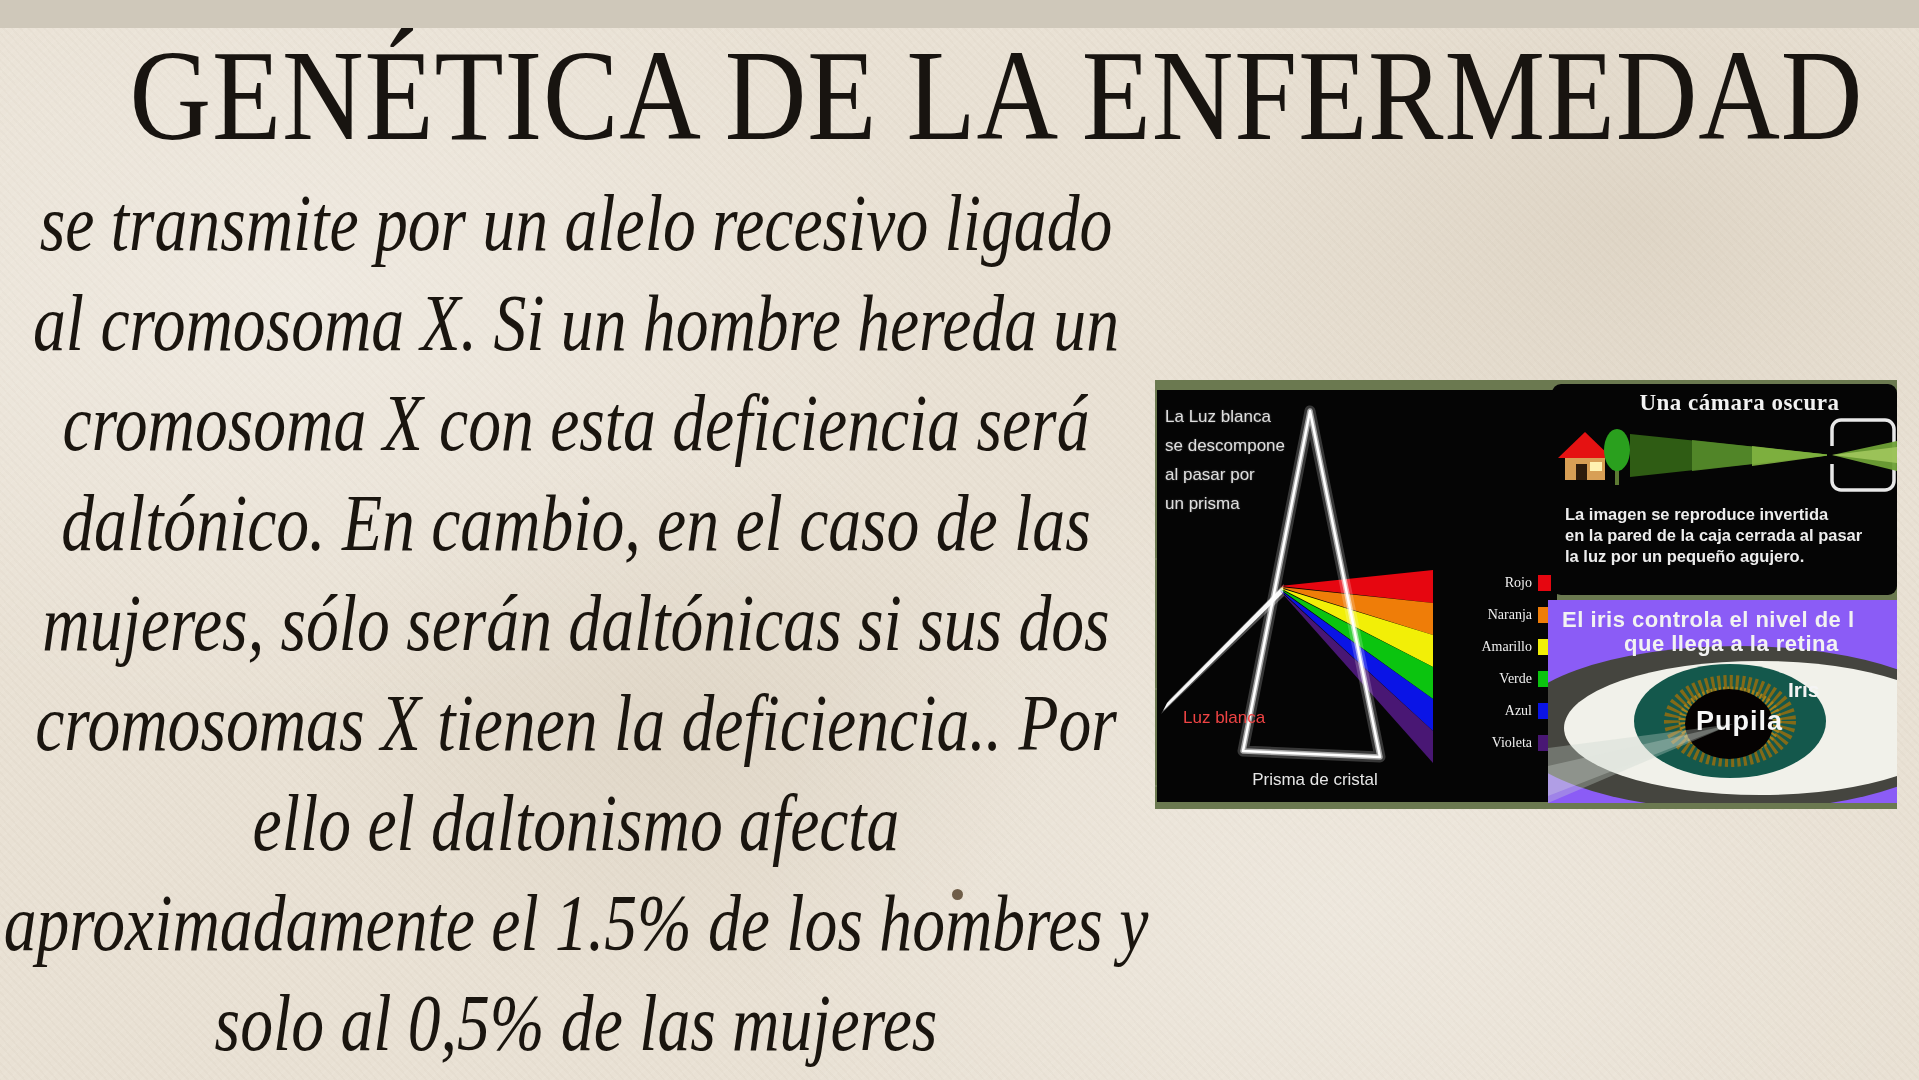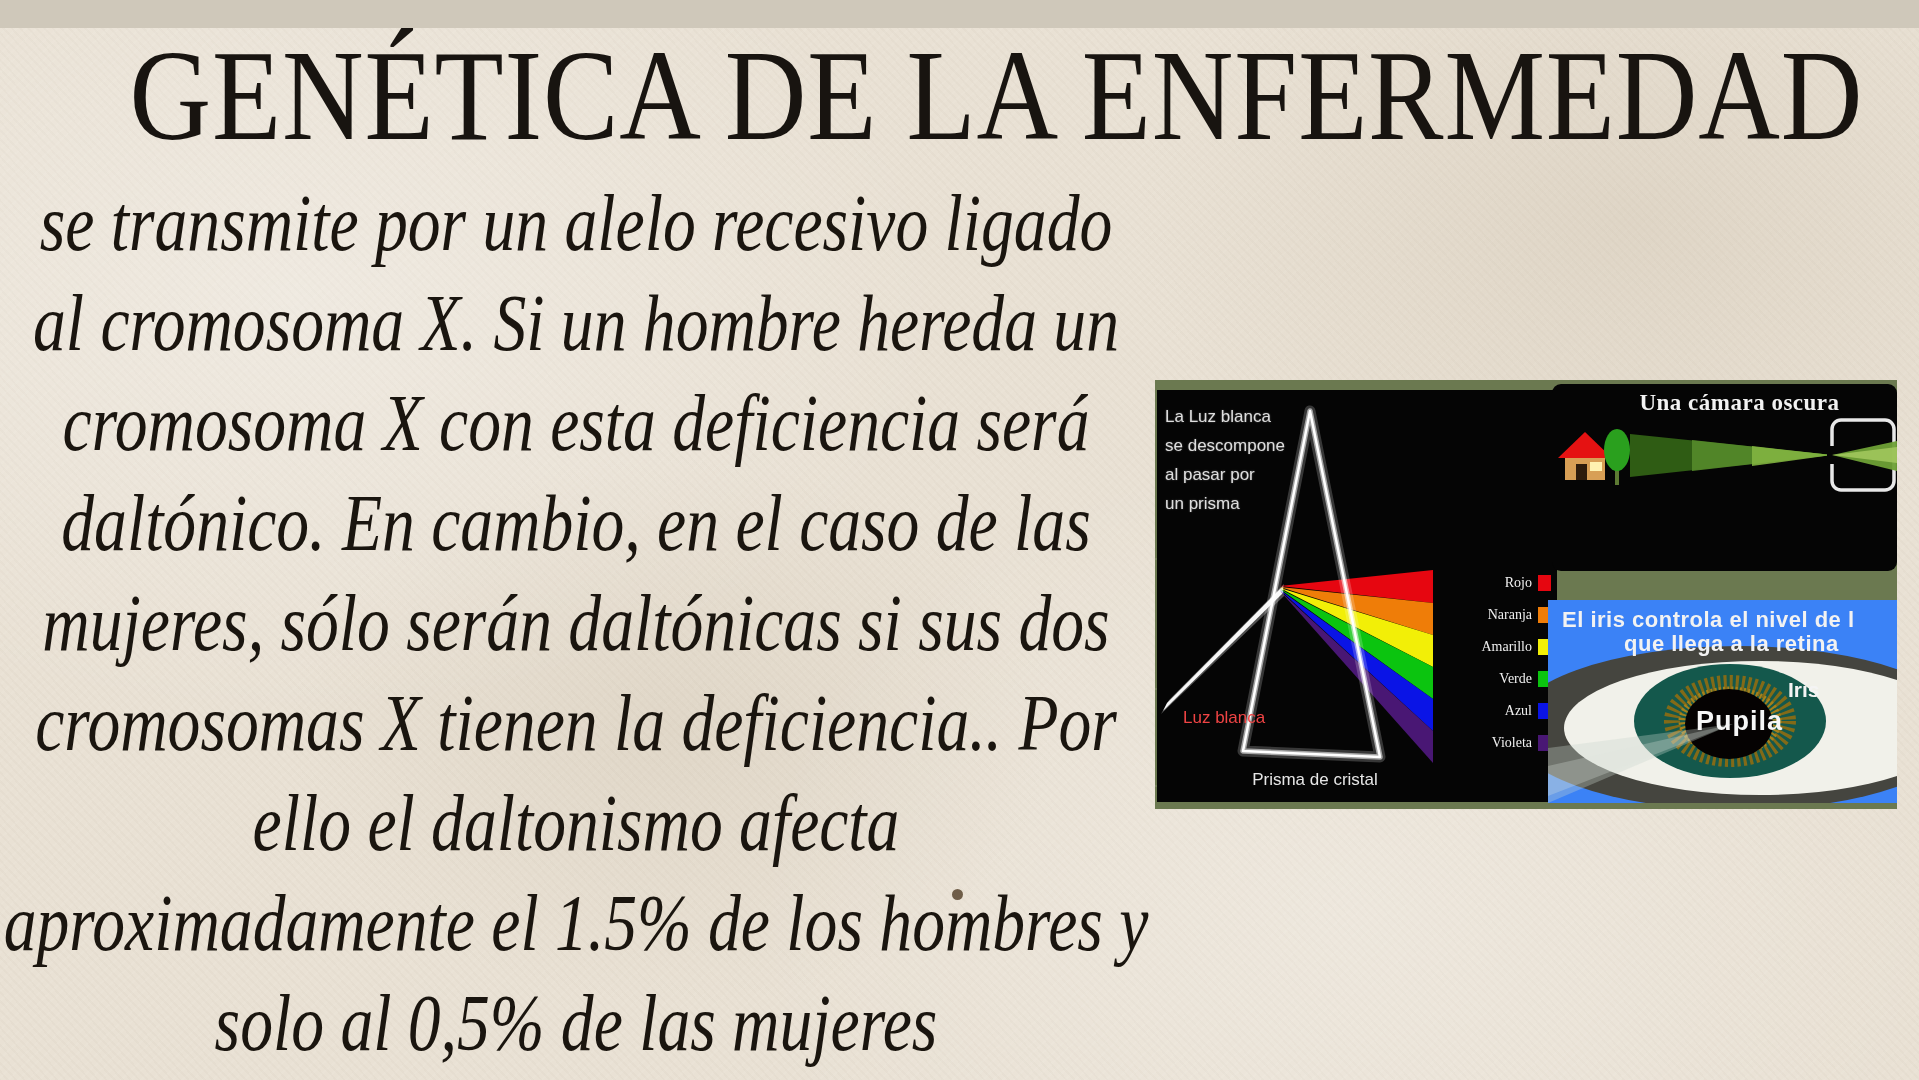--- a/index.html
+++ b/index.html
@@ -32,21 +32,21 @@
     font-size:80px;line-height:100px;color:#1a150f;
     transform:scaleX(0.82);transform-origin:50% 0;
   }
   .body-line{white-space:nowrap;}
   .stray-dot{position:absolute;left:952px;top:861px;width:11px;height:11px;border-radius:50%;background:#59452f;opacity:.85;}
   
   .figure{position:absolute;left:1155px;top:352px;width:742px;height:429px;background:#6b7950;overflow:hidden;}
   .wall-line{position:absolute;left:0;width:100%;height:2px;background:rgba(255,255,255,0.10);}
   .figure .panel{position:absolute;background:#050505;}
   .prism-panel{left:2px;top:10px;width:400px;height:412px;overflow:hidden;}
-  .camera-panel{left:397px;top:4px;width:345px;height:187px;overflow:hidden;border-radius:9px;}
+  .camera-panel{left:397px;top:4px;width:345px;height:211px;overflow:hidden;border-radius:9px;}
   .eye-panel{left:393px;top:220px;width:349px;height:203px;overflow:hidden;}
   .panel svg{position:absolute;left:0;top:0;}
   .figtext{font-family:"Liberation Sans","DejaVu Sans",sans-serif;color:#e9e9e9;}
   
   .prism-intro{position:absolute;left:8px;top:12px;font-size:17px;line-height:29px;color:#dedede;text-shadow:0 0 2px rgba(255,255,255,.35);}
   .prism-beam-label{position:absolute;left:26px;top:318px;font-size:17px;color:#ef4444;}
   .prism-caption{position:absolute;left:58px;top:380px;width:200px;text-align:center;font-size:17px;color:#e6e6e6;}
   .spectrum-row{position:absolute;right:6px;width:170px;display:flex;align-items:center;justify-content:flex-end;gap:6px;}
   .spectrum-row .lbl{font-size:14px;color:#f0f0f0;line-height:20px;}
   .spectrum-row .swatch{width:13px;height:16px;flex:0 0 auto;}
@@ -155,23 +155,28 @@
 
         <rect x="13" y="72" width="40" height="24" fill="#d89f55"></rect>
         <polygon points="6,74 33,48 60,74" fill="#e51212"></polygon>
         <rect x="24" y="80" width="11" height="16" fill="#2e1c0c"></rect>
         <rect x="38" y="78" width="12" height="9" fill="#fff2b0"></rect>
 
         <rect x="63" y="84" width="4" height="17" fill="#5d7a33"></rect>
         <ellipse cx="65" cy="66" rx="13" ry="21" fill="#2aa01e"></ellipse>
       </svg>
       <div class="camera-title">Una cámara oscura</div>
+      <div class="camera-caption figtext">
+        <div>La imagen se reproduce invertida</div>
+        <div>en la pared de la caja cerrada al pasar</div>
+        <div>la luz por un pequeño agujero.</div>
+      </div>
     </div>
 
-    <div class="panel eye-panel" style="background-color: #3b82f6; padding-left: 6px;">
+    <div class="panel eye-panel" style="background-color: #8b5cf6; padding-left: 6px;">
       <svg width="349" height="203" viewBox="0 0 349 203">
         <ellipse cx="190" cy="128" rx="228" ry="82" fill="#45453f"></ellipse>
         <ellipse cx="212" cy="128" rx="196" ry="67" fill="#f1f1ea"></ellipse>
         <ellipse cx="182" cy="121" rx="96" ry="57" fill="#14584c"></ellipse>
         <ellipse cx="182" cy="121" rx="58" ry="38" fill="none" stroke="#8f6d12" stroke-width="16" stroke-dasharray="3 3" opacity="0.9"></ellipse>
         <ellipse cx="182" cy="121" rx="46" ry="29" fill="none" stroke="#a5811c" stroke-width="11" stroke-dasharray="2 2"></ellipse>
         <ellipse cx="181" cy="124" rx="44" ry="35" fill="#050202"></ellipse>
         <polygon points="0,148 0,203 185,124" fill="#c9d4cc" opacity="0.33"></polygon>
         <polygon points="0,166 0,196 185,124" fill="#dde6df" opacity="0.28"></polygon>
       </svg>

